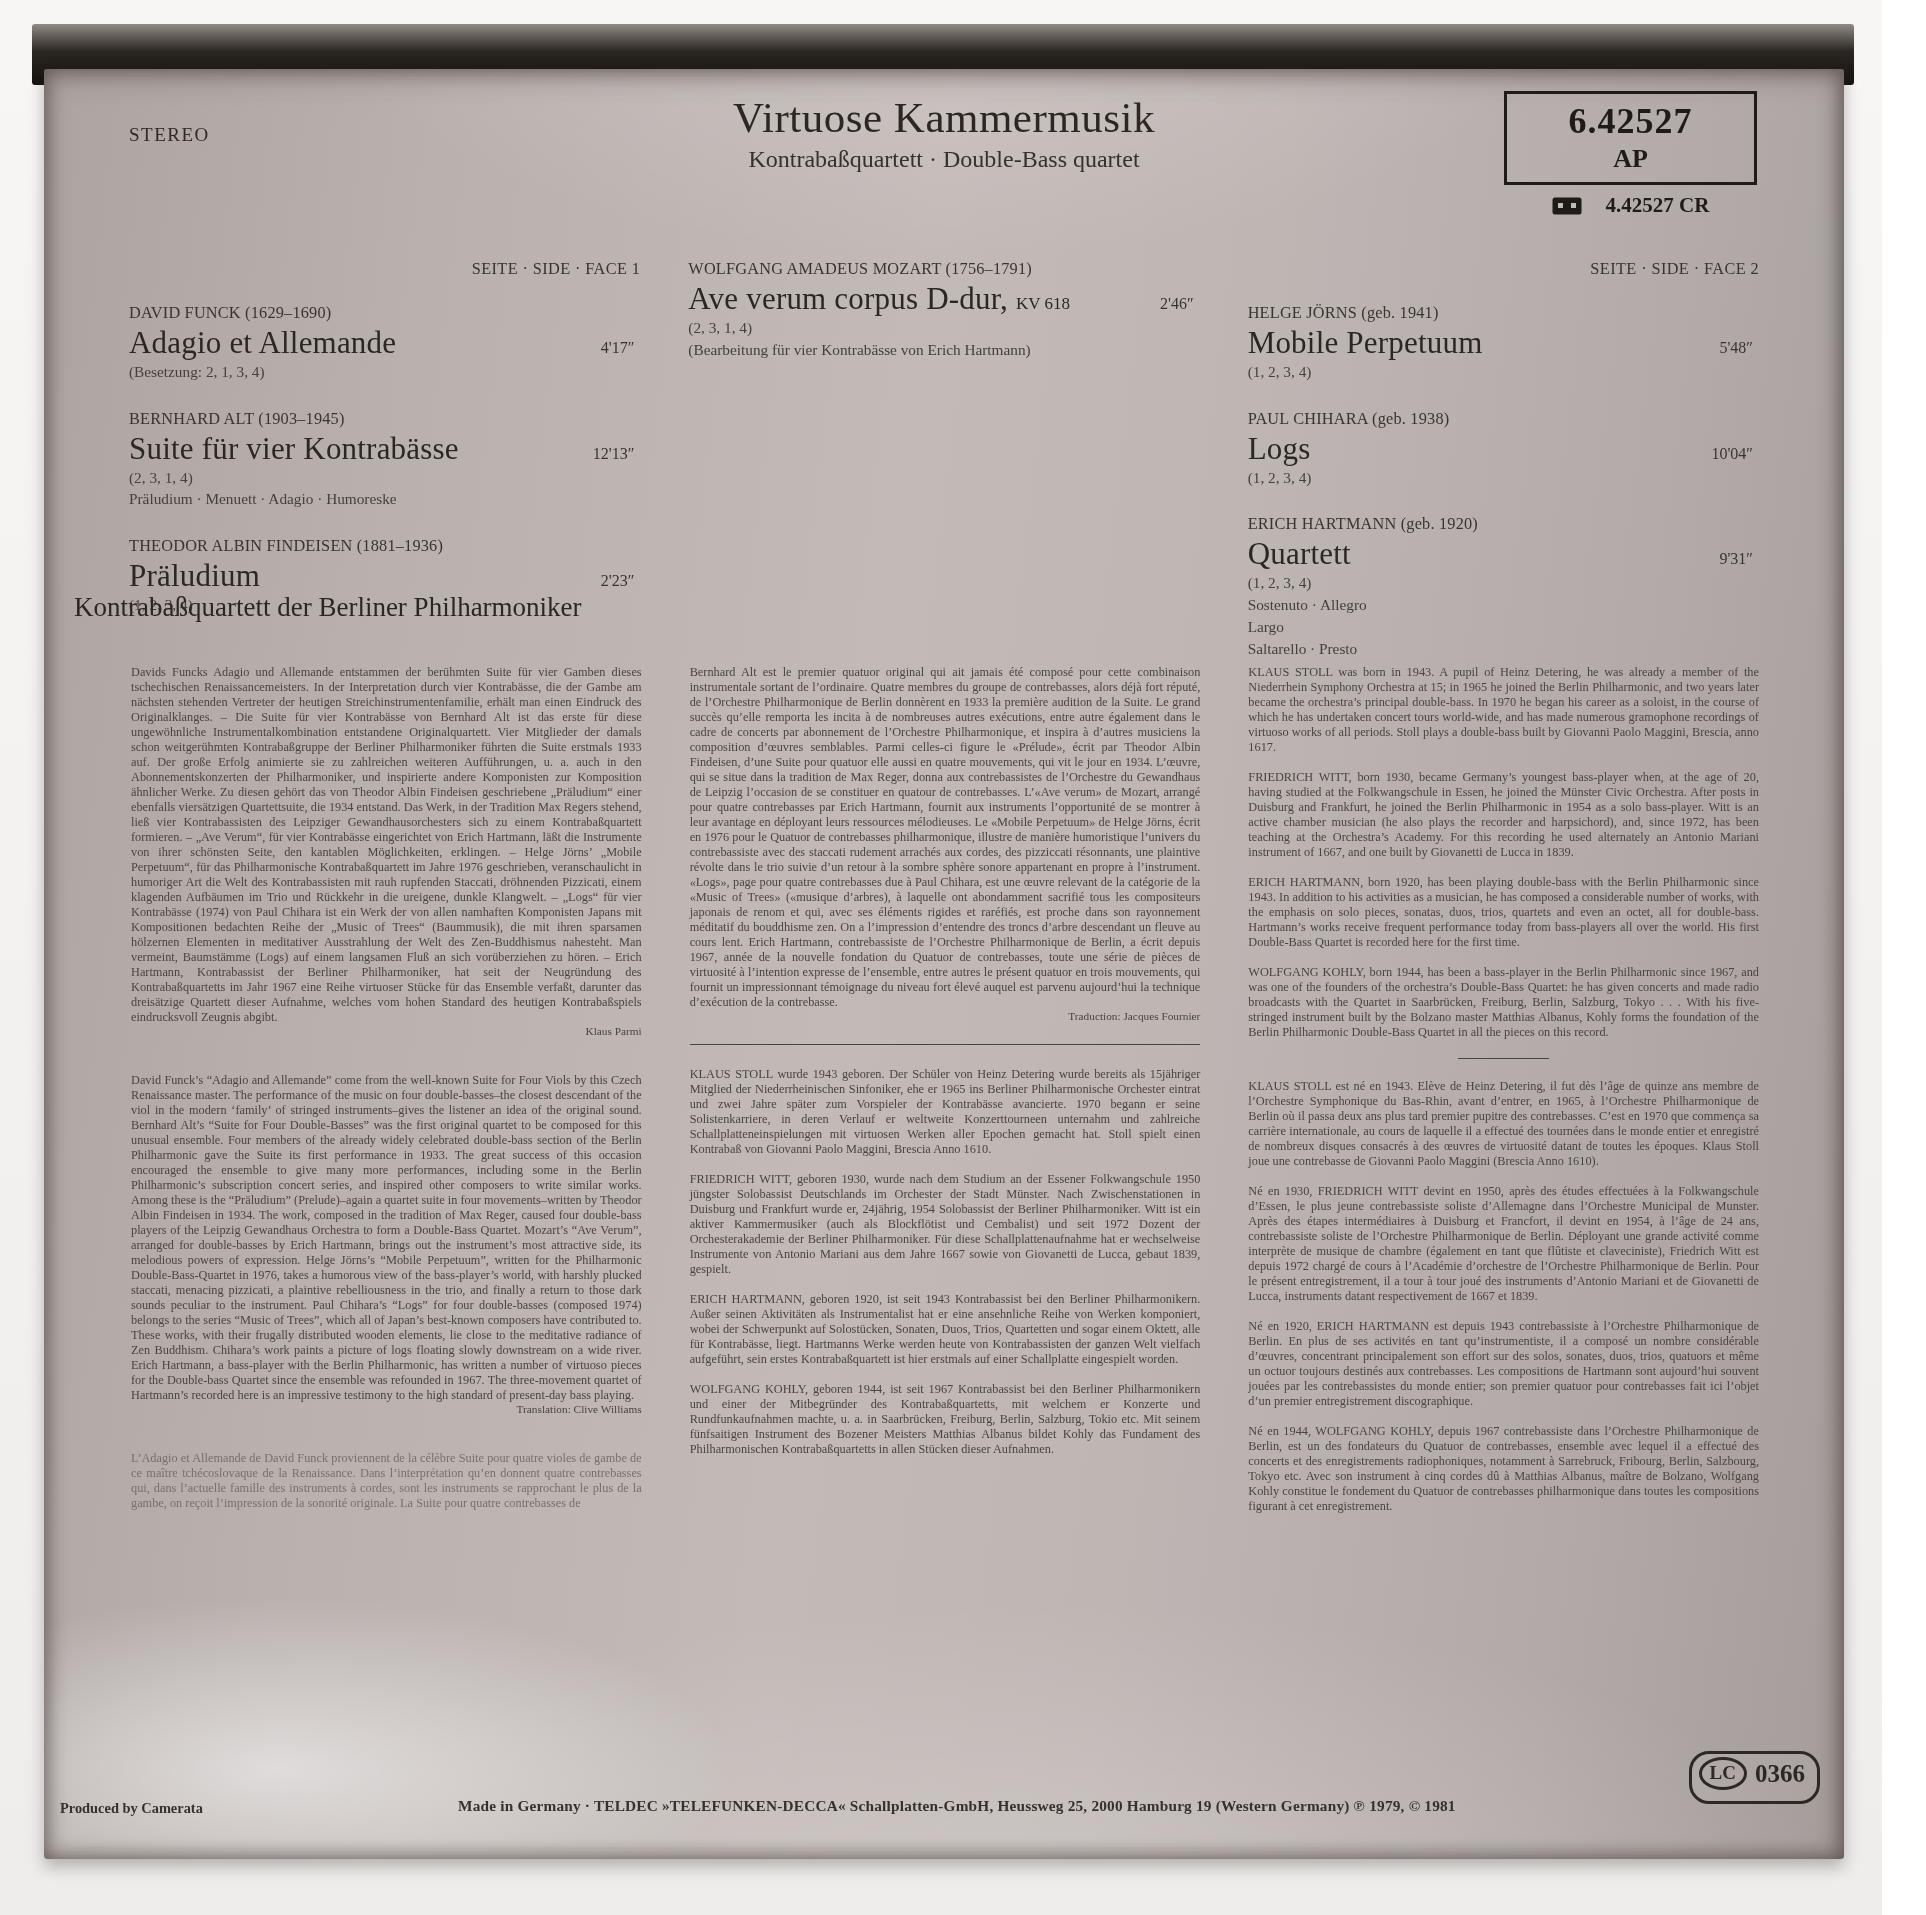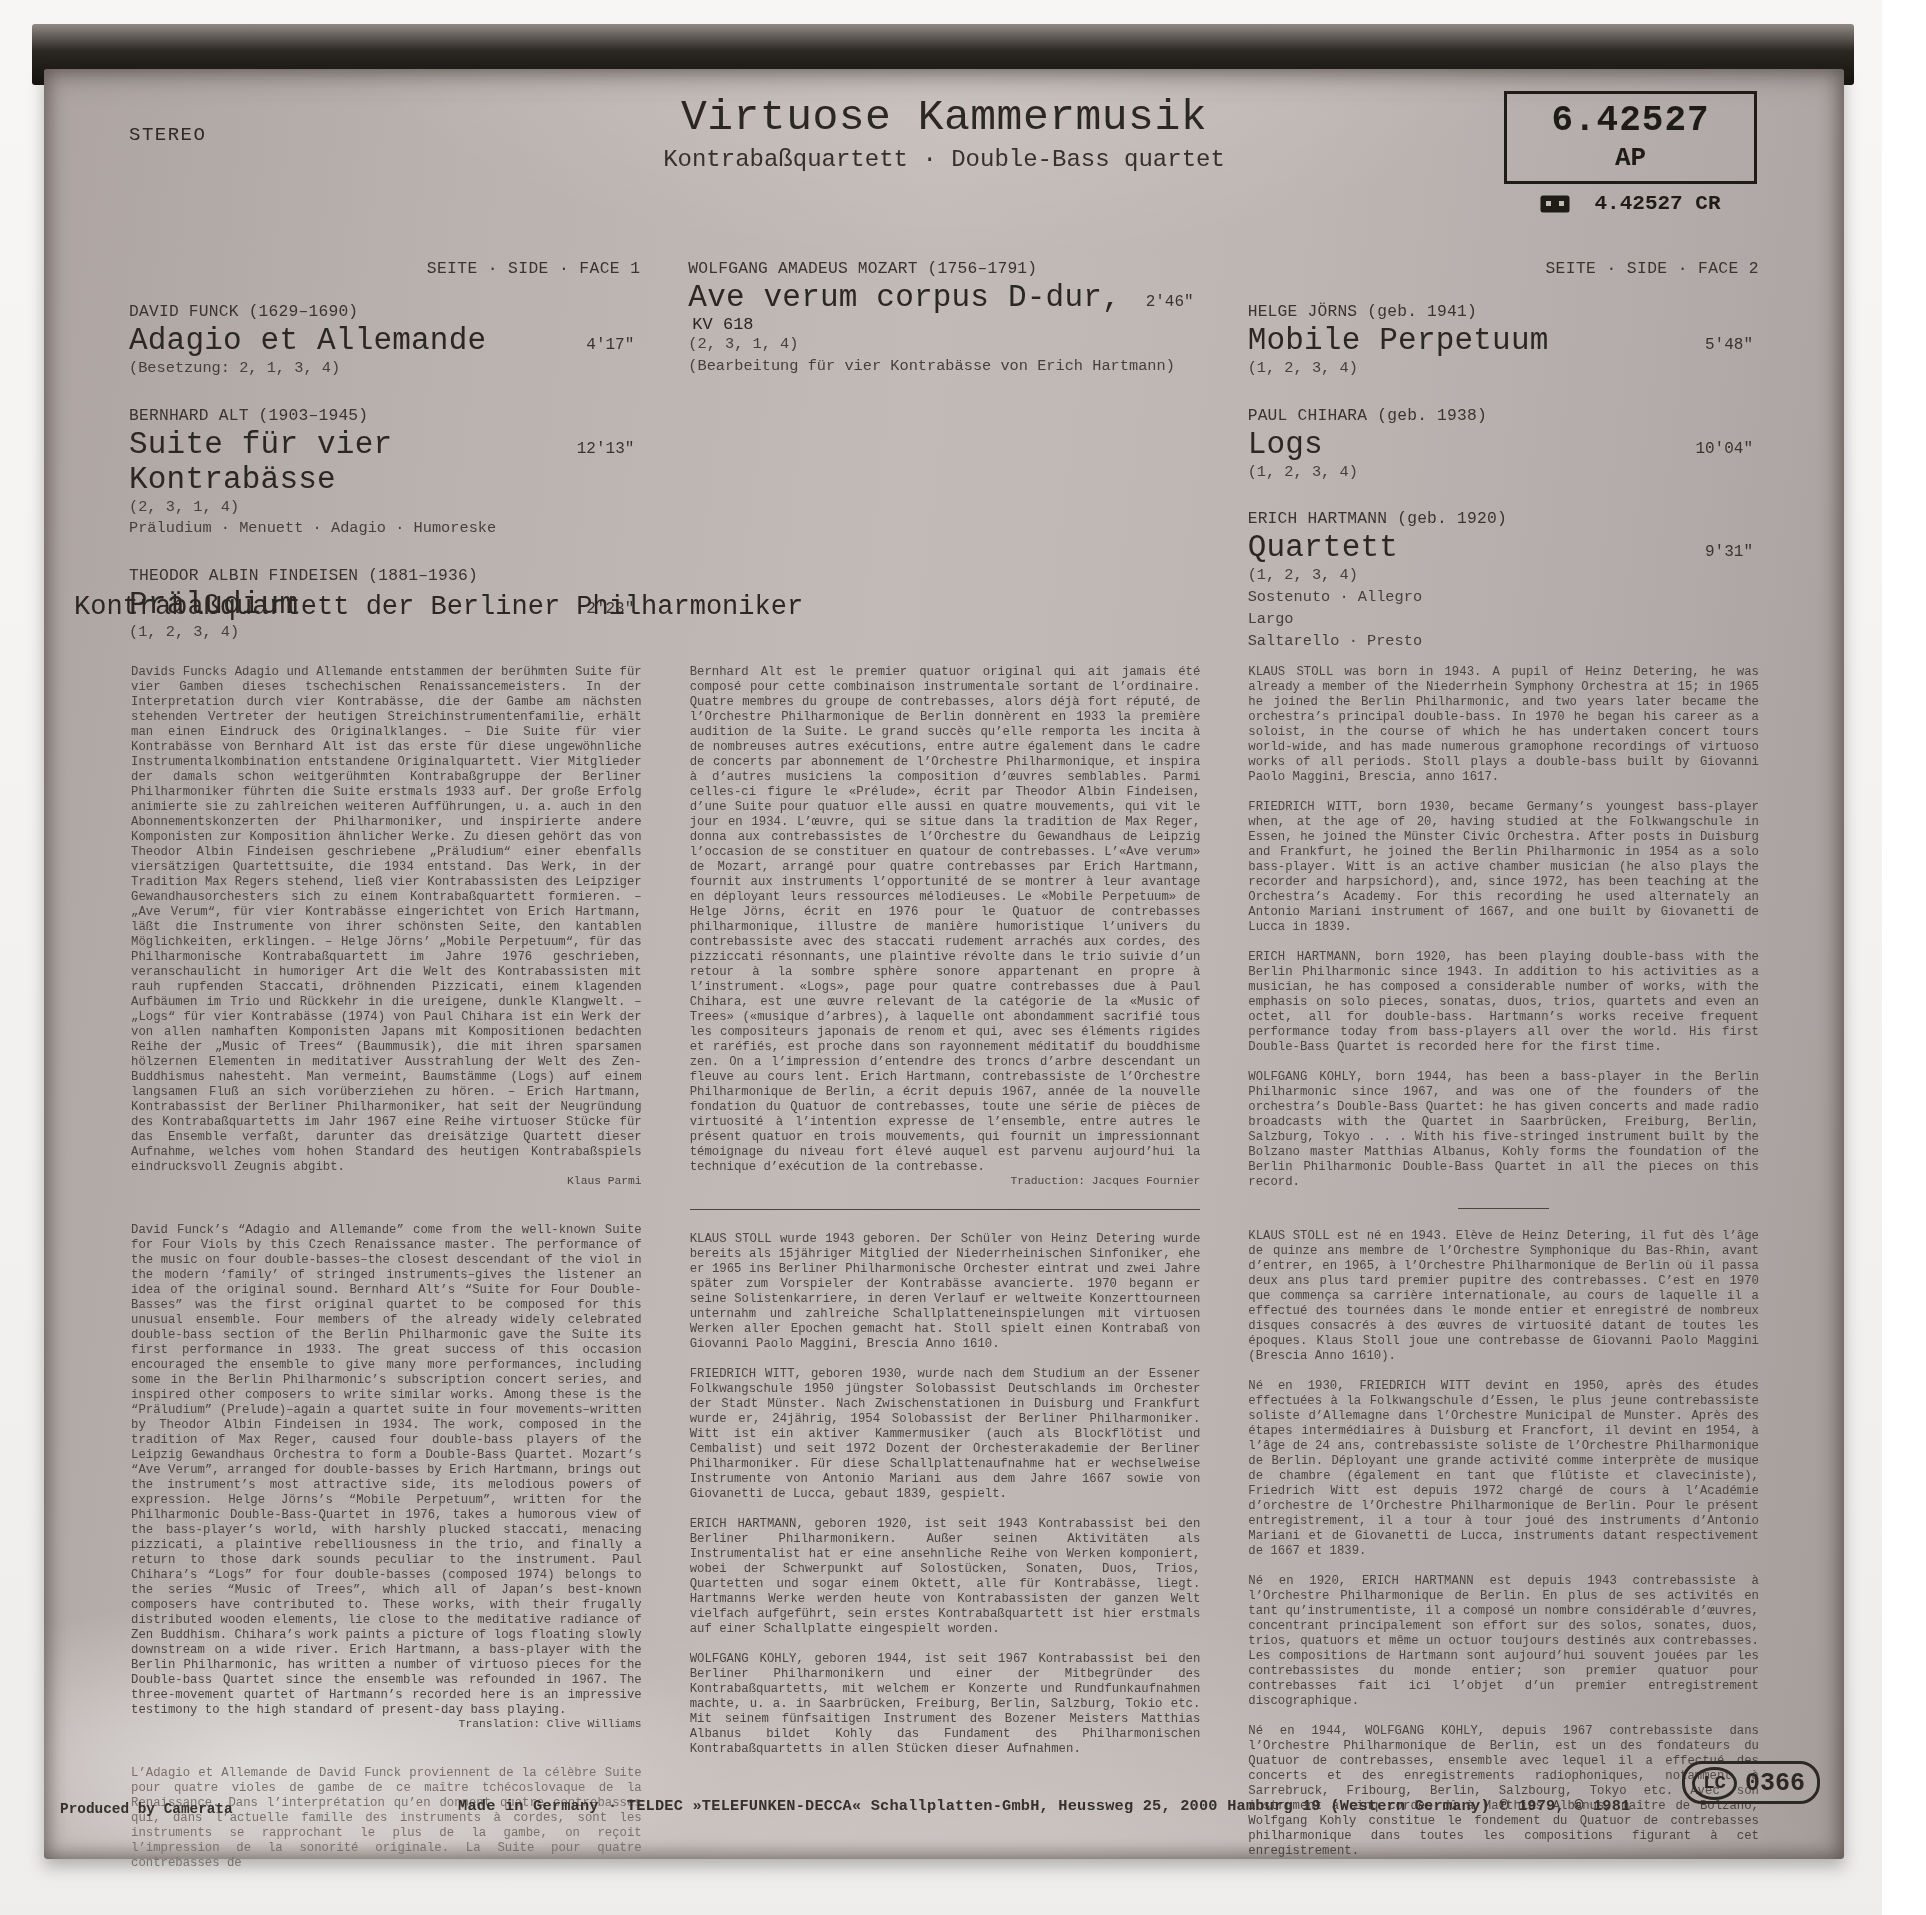--- a/index.html
+++ b/index.html
@@ -1,20 +1,20 @@
 <!DOCTYPE html>
 <html><head>
 <meta charset="utf-8">
 <style>
   * { box-sizing: border-box; }
   html,body { margin:0; padding:0; background:#ffffff; }
   .photo {
     position:relative; width:1882px; height:1916px;
     background:linear-gradient(#f7f6f5, #efedec);
-    font-family:Liberation Mono, monospace;
+    font-family:Liberation Serif, serif;
     overflow:hidden;
   }
   
   .top-edge {
     position:absolute; left:32px; right:28px; top:24px; height:61px;
     background:linear-gradient(#918a84, #2a2622 45%, #16130f);
     border-radius:3px;
   }
   .sleeve {
     position:absolute; left:44px; right:38px; top:69px; bottom:57px;
@@ -87,21 +87,21 @@
     position:absolute; left:16px; bottom:42px;
     font-size:14.4px; font-weight:bold; color:#35312c;
   }
   .footer-made {
     position:absolute; left:414px; bottom:44px;
     font-size:15.3px; font-weight:bold; color:#35312c; white-space:nowrap; letter-spacing:0.2px;
   }
   .lc-badge {
     position:absolute; right:24px; bottom:55px;
     border:3.5px solid #2c2824; border-radius:20px;
-    padding:3px 12px 1px 7px; display:flex; align-items:center; gap:8px;
+    padding:3px 12px 11px 7px; display:flex; align-items:center; gap:8px;
     font-weight:bold; font-size:25px; color:#2c2824; background:rgba(255,255,255,.06);
   }
   .lc-oval { border:3px solid #2c2824; border-radius:50%; padding:2px 8px 3px; font-size:19px; }
 </style>
 </head>
 <body>
 
 <div class="photo">
   <div class="top-edge"></div>
 

